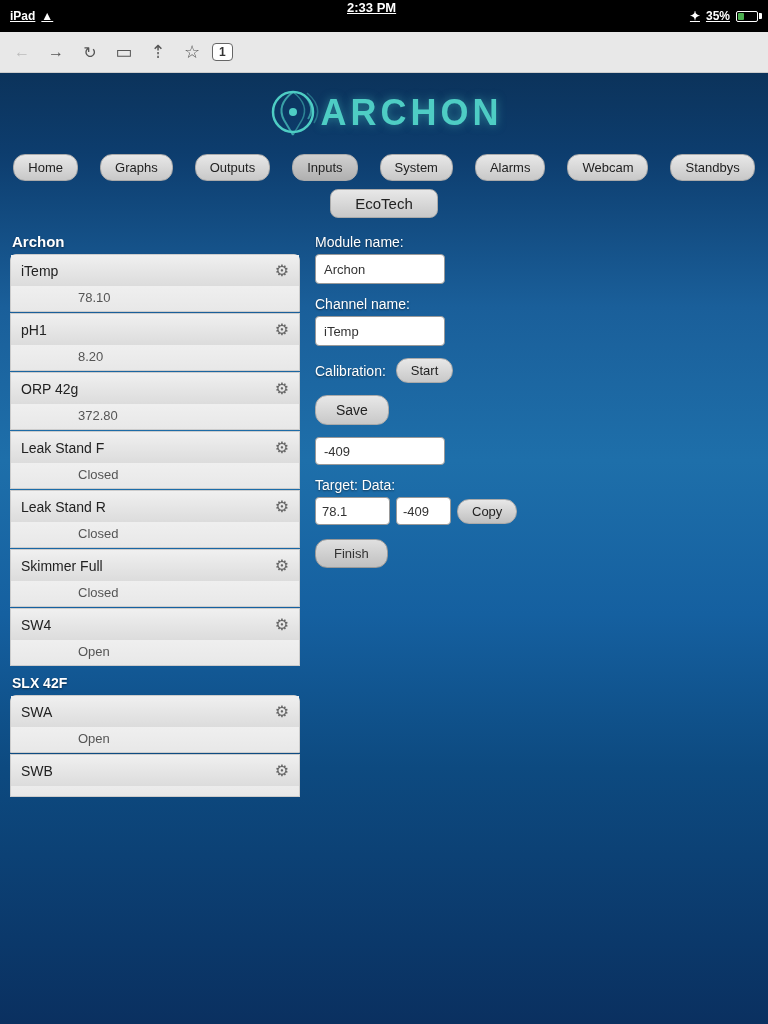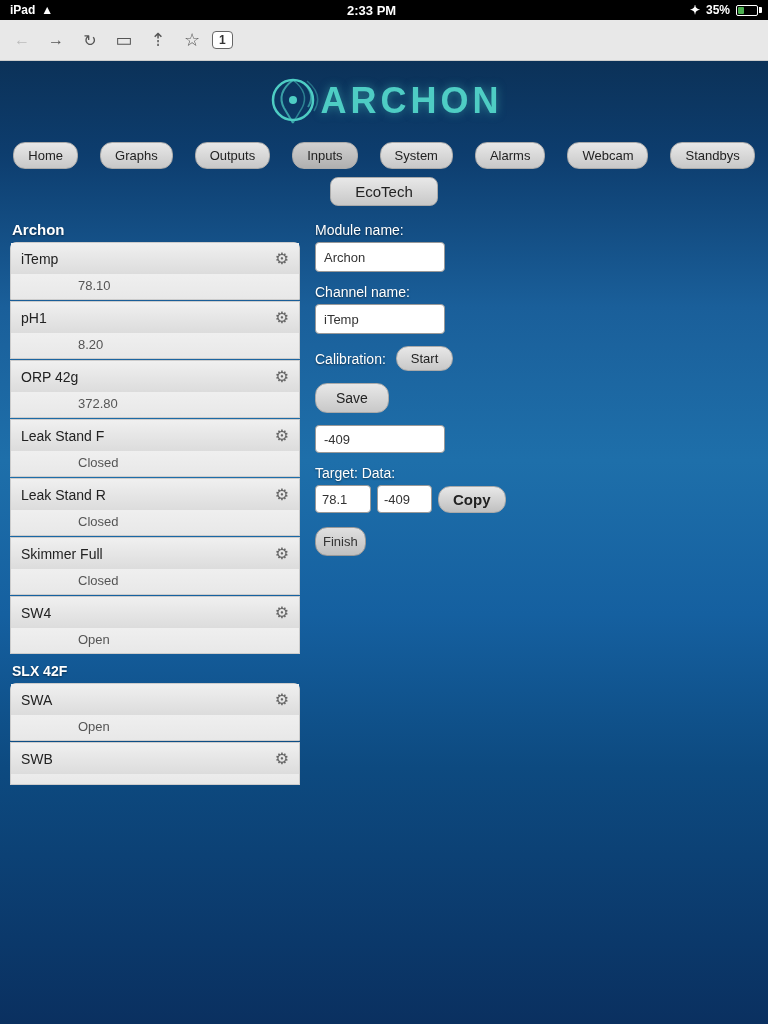--- a/index.html
+++ b/index.html
@@ -28,27 +28,27 @@
       );
       z-index: 0;
     }
 
     
     .status-bar {
       position: relative;
       z-index: 10;
       background: #000;
       color: #fff;
-      height: 20px;
-      display: flex;
-      align-items: center;
+      height: 32px;
+      display: flex;
       justify-content: space-between;
       padding: 0 10px;
       font-size: 12px;
       font-weight: bold;
+      text-decoration: underline;
     }
     .status-left { display: flex; align-items: center; gap: 6px; }
     .status-right { display: flex; align-items: center; gap: 6px; }
     .battery-icon {
       width: 22px; height: 11px;
       border: 1.5px solid #fff;
       border-radius: 2px;
       position: relative;
       display: inline-flex;
       align-items: center;
@@ -324,21 +324,21 @@
       align-items: center;
     }
 
     .target-data-row {
       display: flex;
       align-items: center;
       gap: 6px;
       margin-bottom: 14px;
     }
     .target-value-box {
-      width: 56px;
+      width: 75px;
       height: 28px;
       border: 1px solid #999;
       border-radius: 4px;
       padding: 0 6px;
       font-size: 13px;
       background: #fff;
       color: #333;
       display: flex;
       align-items: center;
     }
@@ -352,30 +352,29 @@
       background: #fff;
       color: #333;
       display: flex;
       align-items: center;
     }
     .copy-btn {
       background: linear-gradient(180deg, #e8e8e8, #c0c0c0);
       border: 1px solid #aaa;
       border-radius: 12px;
       padding: 4px 14px;
-      font-size: 15px;
+      font-size: 13px;
       color: #222;
       cursor: pointer;
-      font-weight: bold;
     }
     .finish-btn {
       background: linear-gradient(180deg, #e0e0e0, #c0c0c0);
       border: 1px solid #999;
       border-radius: 12px;
-      padding: 6px 7px;
+      padding: 6px 18px;
       font-size: 13px;
       color: #333;
       cursor: pointer;
     }
   </style>
 </head>
 <body>
 
 <div class="ocean-bg"></div>
 

